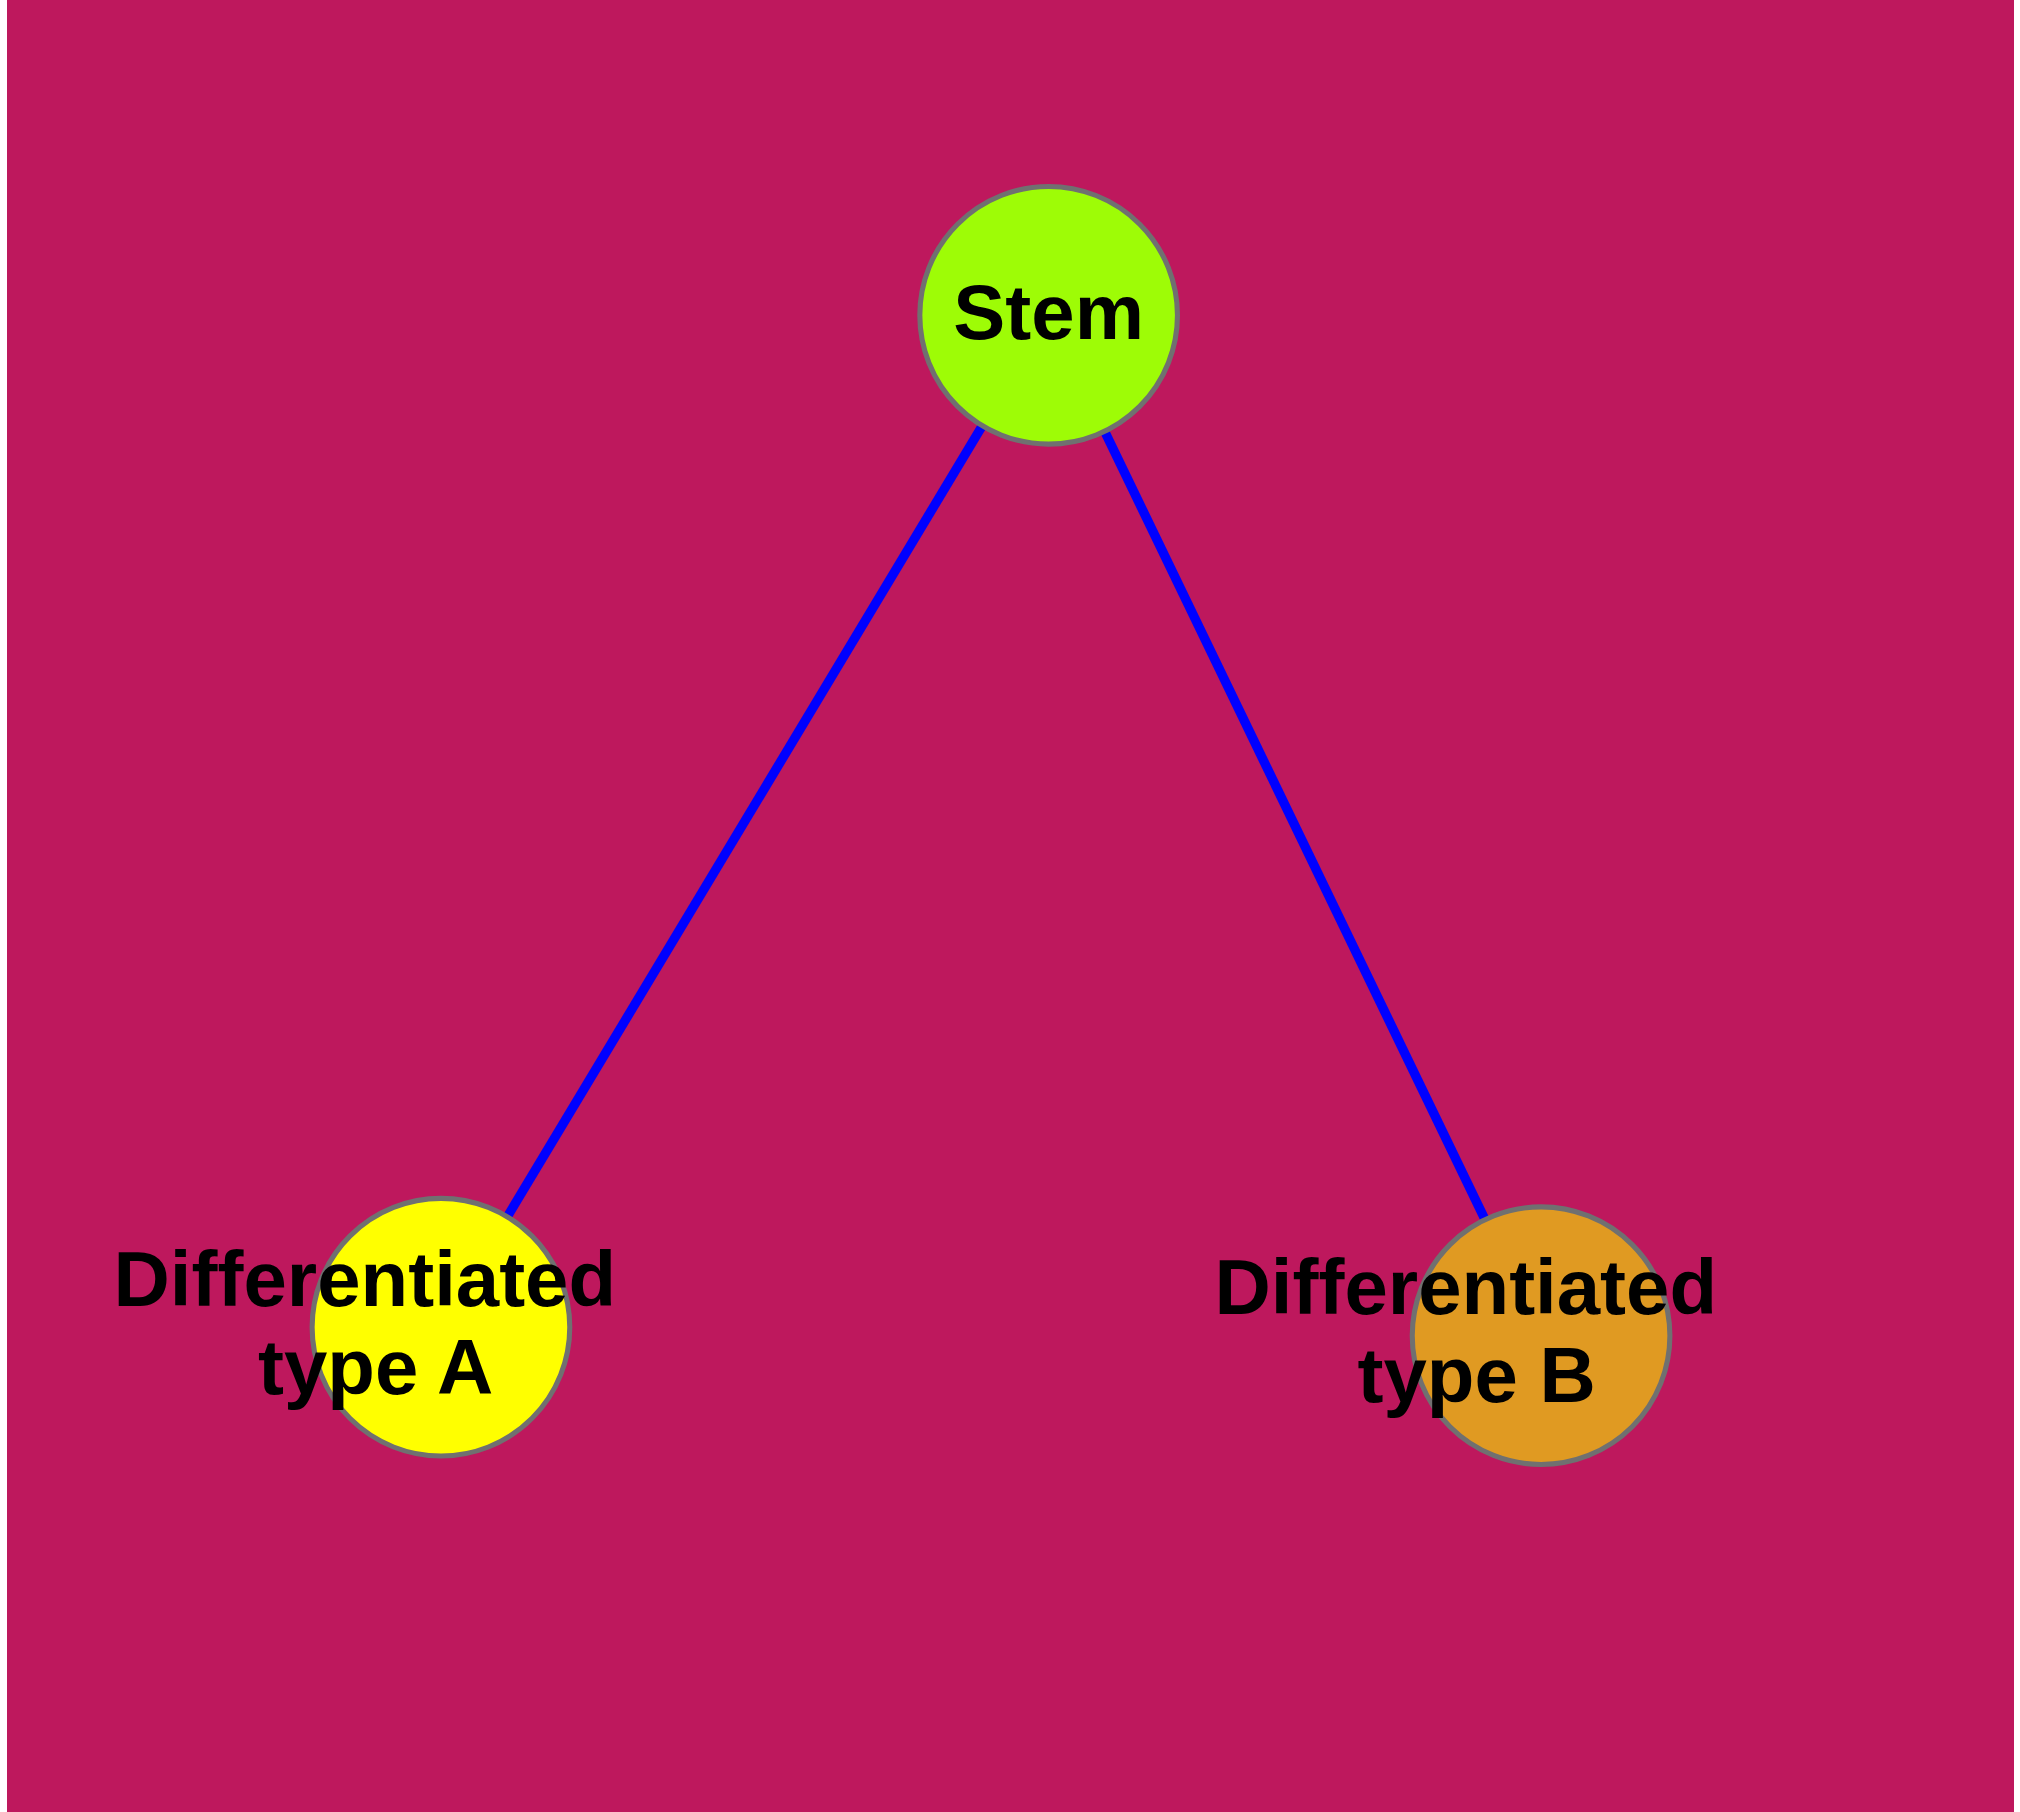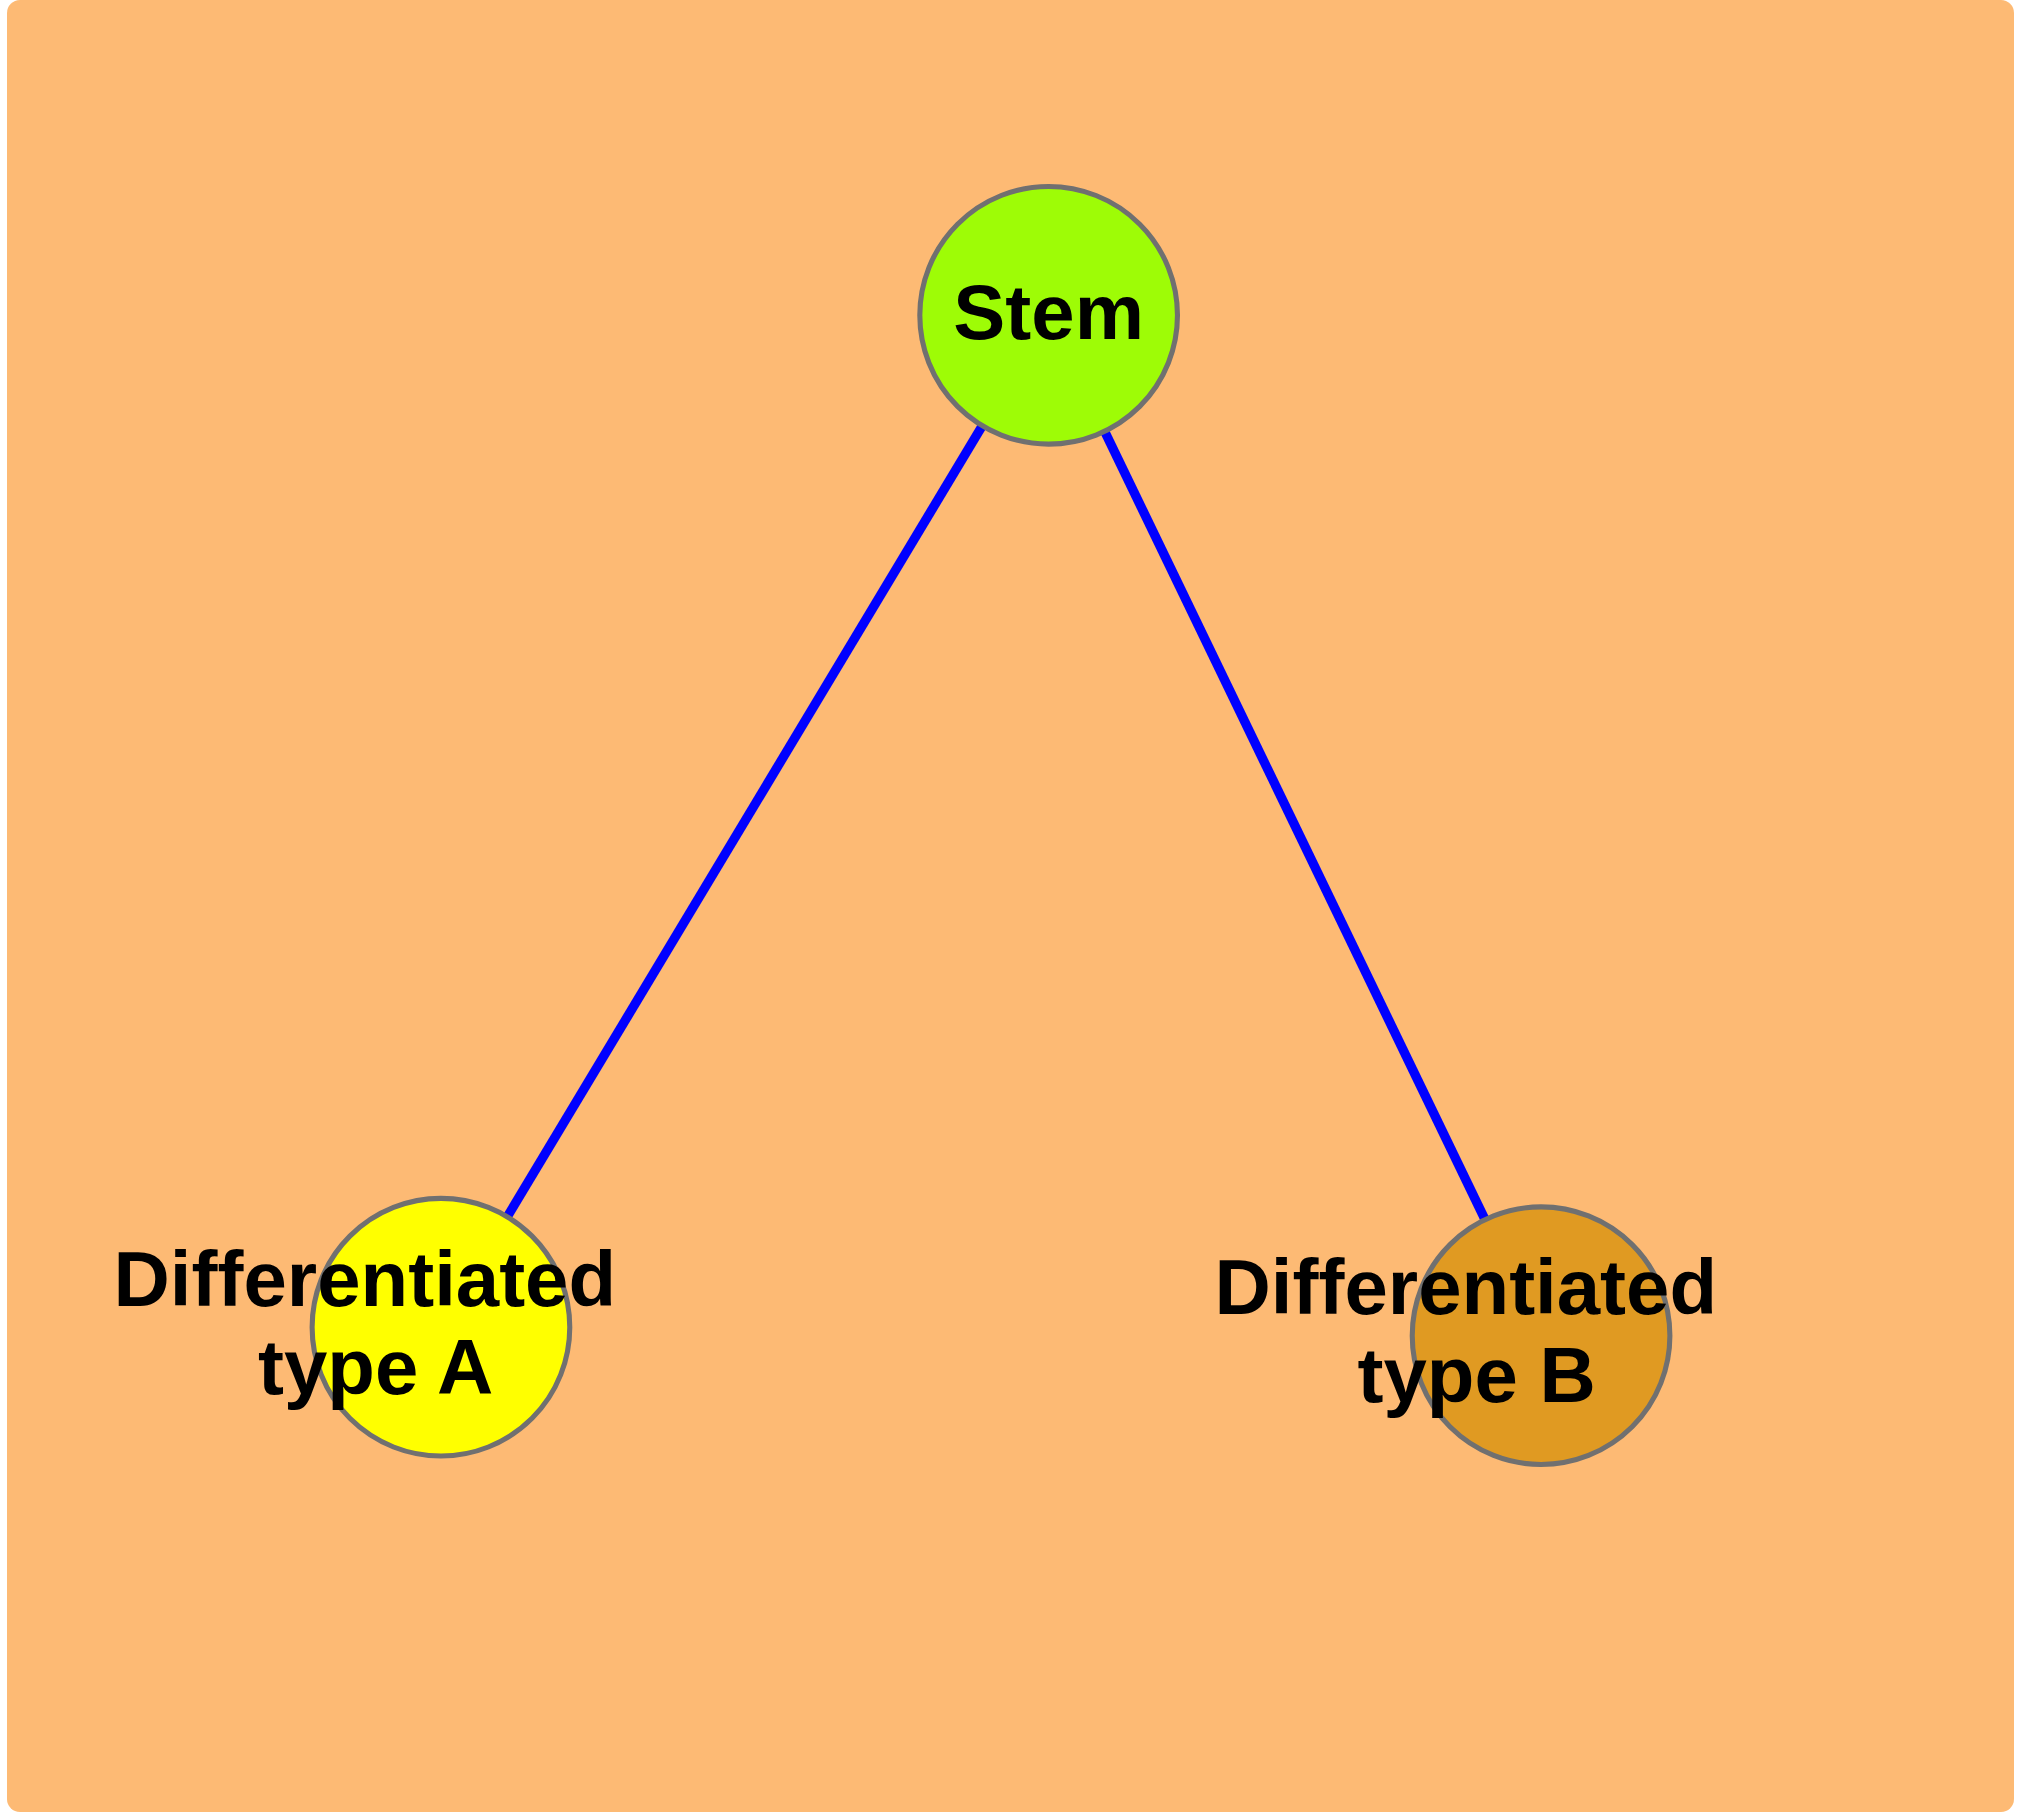--- a/index.html
+++ b/index.html
@@ -18,23 +18,22 @@
     width: 2021px;
     height: 1812px;
     background: #ffffff;
   }
   #plot-area {
     position: absolute;
     left: 6.8px;
     top: 0px;
     width: 2007px;
     height: 1812px;
-    background: #fdba74;
+    background: #be185d;
     overflow: hidden;
-    border-radius: 13px;
   }
   #graph-svg {
     position: absolute;
     left: 0;
     top: 0;
     width: 2007px;
     height: 1812px;
     display: block;
   }
   .node-label {

